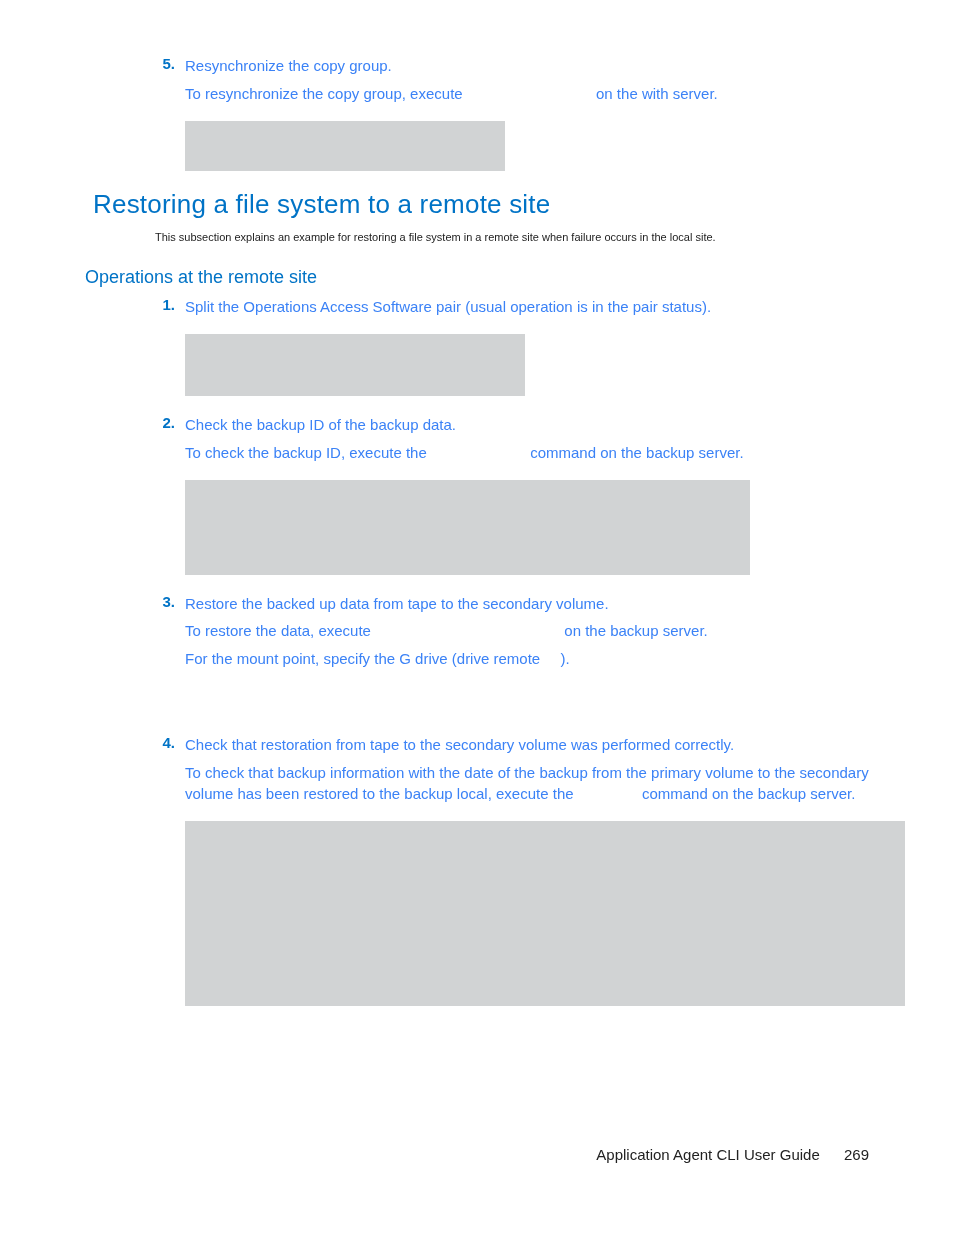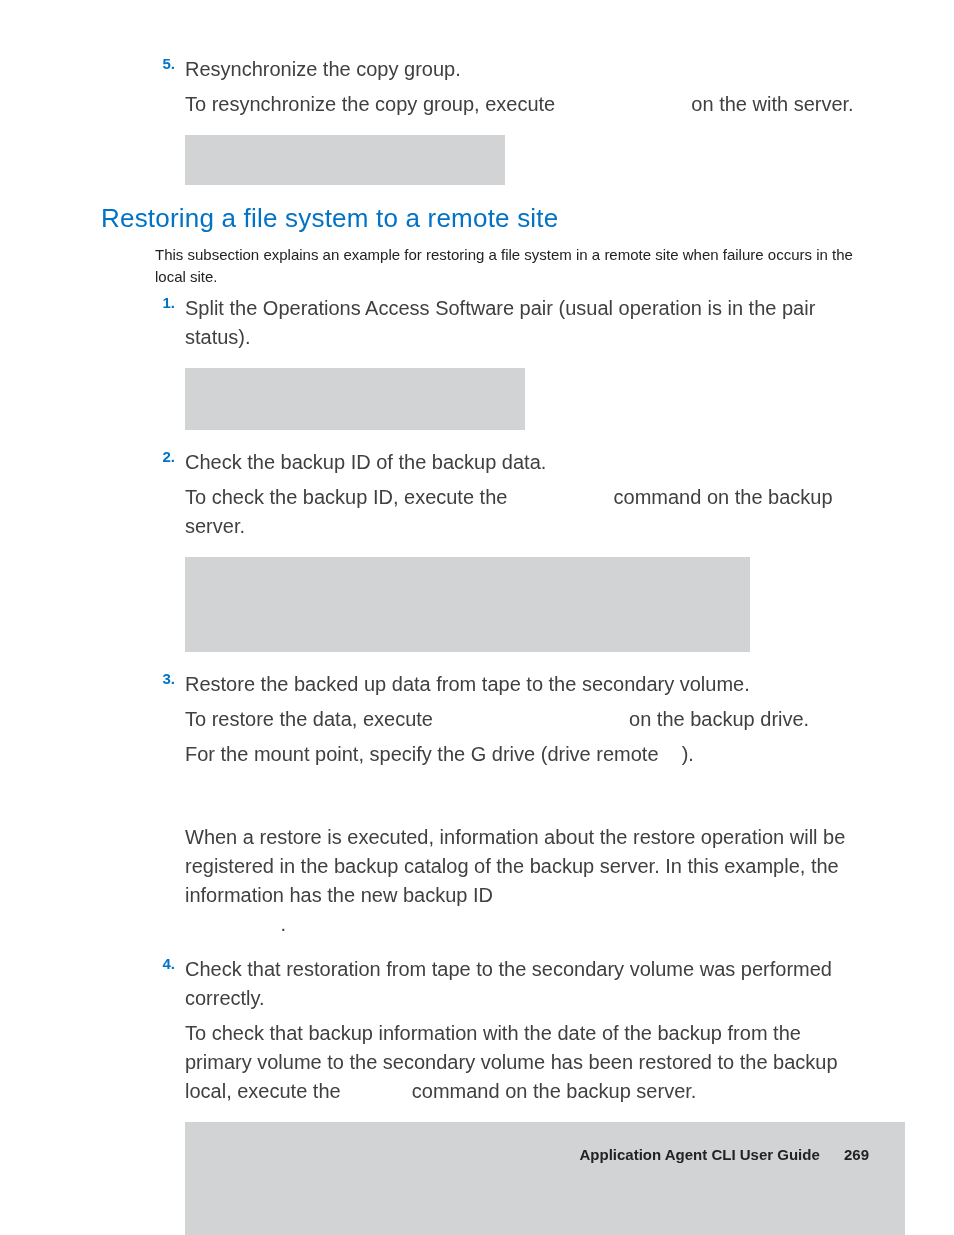--- a/index.html
+++ b/index.html
@@ -25,62 +25,60 @@
     width: 30px;
     flex: 0 0 30px;
     text-align: right;
     padding-right: 10px;
     font-weight: bold;
     color: #0073c6;
     font-size: 15px;
   }
   .ol-body {
     flex: 1 1 auto;
-    font-size: 20px;
+    font-size: 15px;
     line-height: 1.45;
-    color: #404040;
+    color: #3b82f6;
   }
   .ol-body p { margin-bottom: 6px; }
   .codebox {
     background: #d1d3d4;
     margin-top: 10px;
     margin-bottom: 18px;
   }
   .codebox.s1 { width: 320px; height: 50px; margin-left: 100px; }
   .codebox.s2 { width: 340px; height: 62px; margin-left: 100px; }
   .codebox.s3 { width: 565px; height: 95px; margin-left: 100px; }
   .codebox.s4 { width: 720px; height: 185px; margin-left: 100px; }
   h2.section {
     font-size: 26px;
     font-weight: normal;
     color: #0073c6;
-    margin: 12px 0 10px 16px;
+    margin: 12px 0 10px 8px;
     letter-spacing: 0.2px;
   }
   h3.subsection {
     font-size: 18px;
     font-weight: normal;
     color: #0073c6;
     margin: 22px 0 8px 0;
   }
   .para-indent {
     margin-left: 70px;
-    font-size: 15px;
+    font-size: 11px;
     line-height: 1.45;
-    margin-bottom: 6px;
   }
   .ol-wrap { margin-left: 70px; }
   .gap-span { display: inline-block; }
   .footer {
     position: absolute;
     bottom: 72px;
     right: 85px;
     font-size: 15px;
     color: #222;
-    font-weight: bold;
   }
   .footer .pn { margin-left: 20px; }
 </style>
 </head>
 <body>
 
 <div class="page">
 
   <div class="ol-wrap">
     <div class="ol-item">
@@ -93,20 +91,21 @@
           <span>on the with server.</span>
         </p>
       </div>
     </div>
   </div>
   <div class="codebox s1"></div>
 
   <h2 class="section">Restoring a file system to a remote site</h2>
   <p class="para-indent">This subsection explains an example for restoring a file system in a remote site when failure occurs in the local site.</p>
 
+  <h3 class="subsection">Operations at the remote site</h3>
 
   <div class="ol-wrap">
 
     <div class="ol-item">
       <div class="ol-num">1.</div>
       <div class="ol-body">
         <p>Split the Operations Access Software pair (usual operation is in the pair status).</p>
       </div>
     </div>
   </div>
@@ -130,34 +129,28 @@
 
   <div class="ol-wrap">
 
     <div class="ol-item">
       <div class="ol-num">3.</div>
       <div class="ol-body">
         <p>Restore the backed up data from tape to the secondary volume.</p>
         <p>
           <span>To restore the data, execute</span>
           <span class="gap-span" style="width:185px;"></span>
-          <span>on the backup drive.</span>
+          <span>on the backup server.</span>
         </p>
         <p>
           <span>For the mount point, specify the G drive (drive remote</span>
           <span class="gap-span" style="width:12px;"></span>
           <span>).</span>
         </p>
         <div style="height:48px;"></div>
-        <p>
-          <span>When a restore is executed, information about the restore operation will be registered in the backup catalog of the backup server. In this example, the information has the new backup ID</span>
-          <br>
-          <span class="gap-span" style="width:90px;"></span>
-          <span>.</span>
-        </p>
       </div>
     </div>
 
     <div class="ol-item" style="margin-top:10px;">
       <div class="ol-num">4.</div>
       <div class="ol-body">
         <p>Check that restoration from tape to the secondary volume was performed correctly.</p>
         <p>
           <span>To check that backup information with the date of the backup from the primary volume to the secondary volume has been restored to the backup local, execute the</span>
           <span class="gap-span" style="width:60px;"></span>

